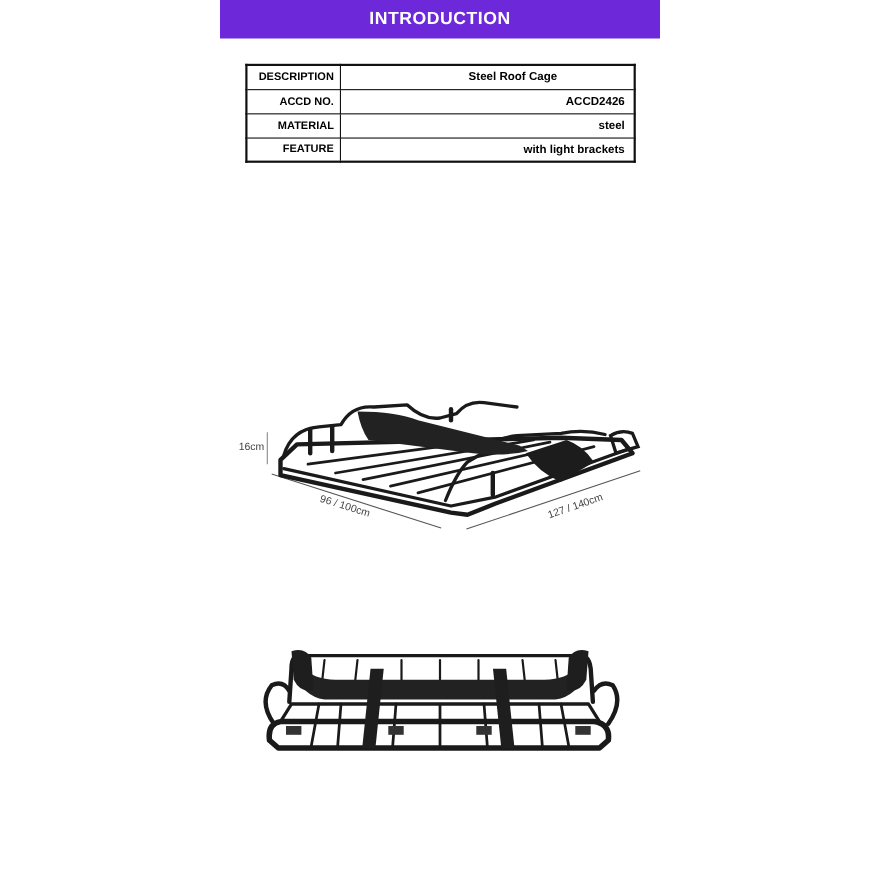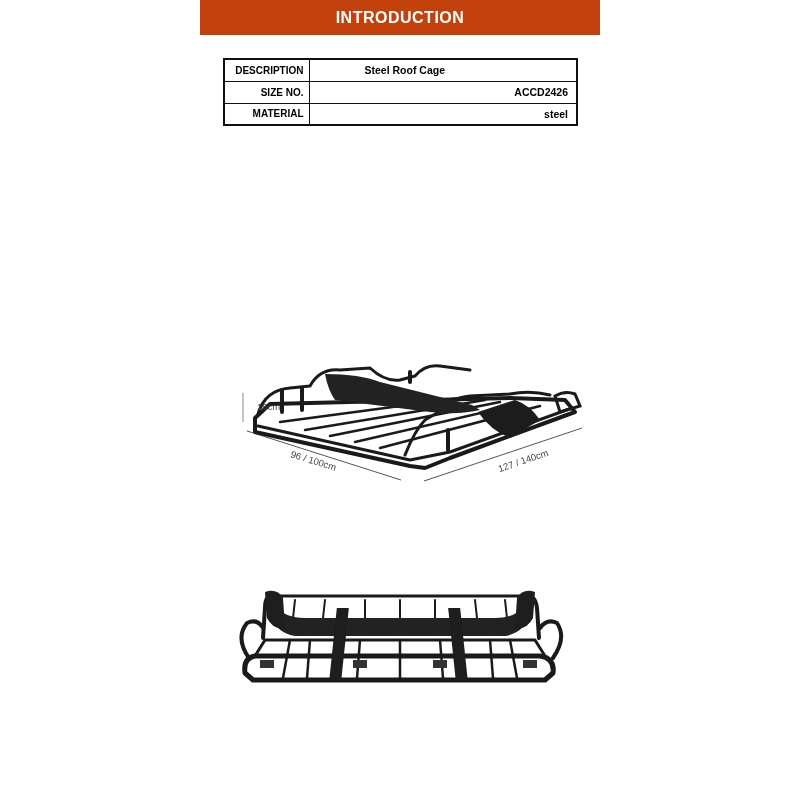--- a/index.html
+++ b/index.html
@@ -1,40 +1,40 @@
 <!DOCTYPE html>
 <html><head>
   <meta charset="utf-8">
   <style>
     * { box-sizing: border-box; margin: 0; padding: 0; }
     html, body { width: 800px; height: 800px; background: #ffffff; overflow: hidden; }
     body { position: relative; font-family: "Liberation Sans", "DejaVu Sans", sans-serif; color: #000; }
 
     .header-bar {
       position: absolute; left: 200px; top: 0; width: 400px; height: 35px;
-      background: #c2410c; display: flex; align-items: center; justify-content: center; text-align: right;
+      background: #6d28d9; display: flex; align-items: center; justify-content: center; text-align: right;
     }
     .header-title {
       color: #fff; font-weight: bold; font-size: 16px; letter-spacing: 0.5px;
       font-family: "Liberation Sans", "DejaVu Sans", sans-serif;
     }
 
     .spec-table {
       position: absolute; left: 223px; top: 58px; width: 355px;
       border-collapse: collapse; border: 2px solid #111;
     }
     .spec-table td {
       border: 1.5px solid #111; font-weight: bold; font-size: 10.5px;
       padding: 0 8px; vertical-align: middle;
     }
     .spec-table tr { height: 22px; padding-left: 41px; }
     .spec-table td.label { width: 85px; text-align: right; padding-right: 5px; padding-left: 3px; white-space: nowrap; font-size: 10px; }
     .spec-table td.center { text-align: center; }
     .spec-table td.left { text-align: right; padding-left: 11px; }
-    .spec-table td.desc-val { text-align: left; padding-left: 55px; margin-left: 12px; }
+    .spec-table td.desc-val { text-align: center; padding-left: 55px; margin-left: 12px; }
 
     .image-block { position: absolute; }
     .dim-label {
       position: absolute; font-size: 9.5px; color: #444;
       font-family: "Liberation Sans", "DejaVu Sans", sans-serif;
       white-space: nowrap;
     }
   </style>
 </head>
 <body>
@@ -43,26 +43,30 @@
   <span class="header-title">INTRODUCTION</span>
 </div>
 
 <table class="spec-table">
   <tbody>
       <tr>
     <td class="label">DESCRIPTION</td>
     <td class="desc-val" colspan="2">Steel Roof Cage</td>
   </tr>
   <tr>
-    <td class="label">SIZE NO.</td>
+    <td class="label">ACCD NO.</td>
     <td class="left" colspan="2">ACCD2426</td>
   </tr>
   <tr>
     <td class="label">MATERIAL</td>
     <td class="left" colspan="2">steel</td>
+  </tr>
+  <tr>
+    <td class="label">FEATURE</td>
+    <td class="left" colspan="2">with light brackets</td>
   </tr>
 </tbody>
   </table>
 
 <div class="image-block" style="left:210px; top:360px; width:390px; height:130px;">
   <svg width="390" height="130" viewBox="0 0 390 130">
 
     <line x1="33" y1="33" x2="33" y2="62" stroke="#888" stroke-width="1"></line>
     <line x1="37" y1="71" x2="191" y2="120" stroke="#555" stroke-width="1"></line>
     <line x1="214" y1="121" x2="372" y2="68" stroke="#555" stroke-width="1"></line>
@@ -83,21 +87,21 @@
       <path d="M72 52 L72 30" stroke-width="4"></path>
       <path d="M92 50 L92 28" stroke-width="4"></path>
       <path d="M200 22 L200 12" stroke-width="4"></path>
       <path d="M238 90 L238 70" stroke-width="4"></path>
     </g>
 
     <path d="M115 14 Q118 30 125 40 L220 52 Q250 55 270 50 L262 45 L170 22 Q150 14 115 14 Z" fill="#222"></path>
     <path d="M268 52 Q280 70 300 78 L330 60 Q320 45 305 40 Z" fill="#1c1c1c"></path>
     <path d="M345 36 Q355 30 365 34 L370 46 L350 52 Z" fill="none" stroke="#1a1a1a" stroke-width="3"></path>
   </svg>
-  <span class="dim-label" style="left:7px; top:41px;margin-left:40px;">16cm</span>
+  <span class="dim-label" style="left:7px; top:41px;">16cm</span>
   <span class="dim-label" style="left:80px; top:95px; transform:rotate(17deg);">96 / 100cm</span>
   <span class="dim-label" style="left:287px; top:95px; transform:rotate(-19deg);">127 / 140cm</span>
 </div>
 
 <div class="image-block" style="left:235px; top:578px; width:330px; height:110px;">
   <svg width="330" height="110" viewBox="0 0 330 110">
     <g fill="none" stroke="#1a1a1a" stroke-linecap="round" stroke-linejoin="round">
 
       <path d="M10 95 Q8 80 20 78 L305 78 Q320 80 318 95 L310 102 L18 102 Z" stroke-width="5"></path>
 

